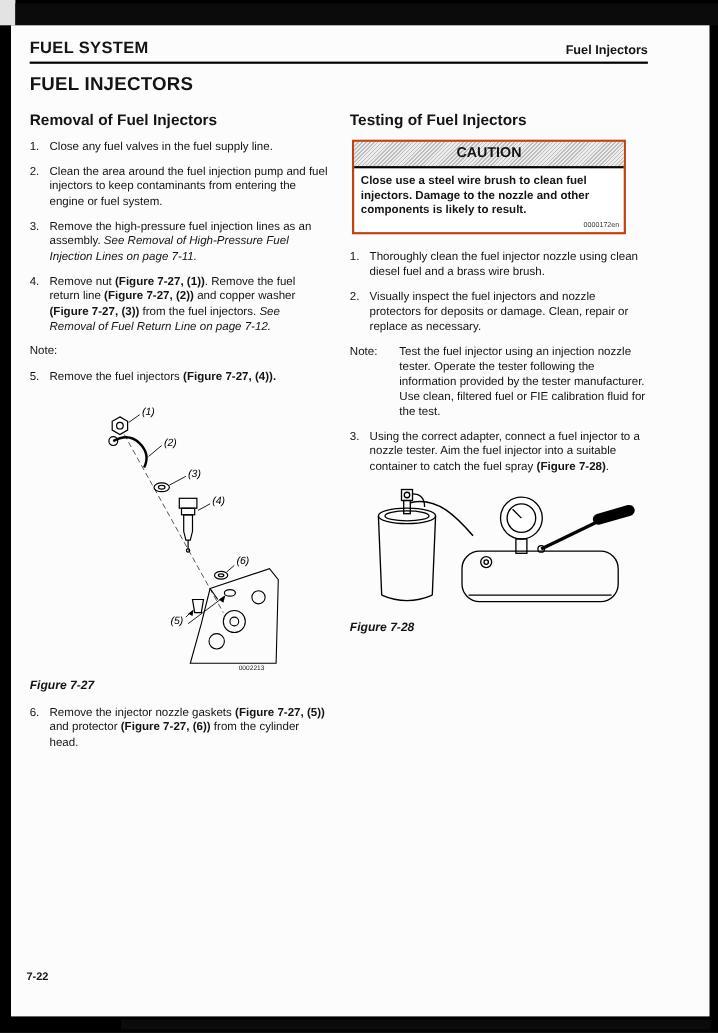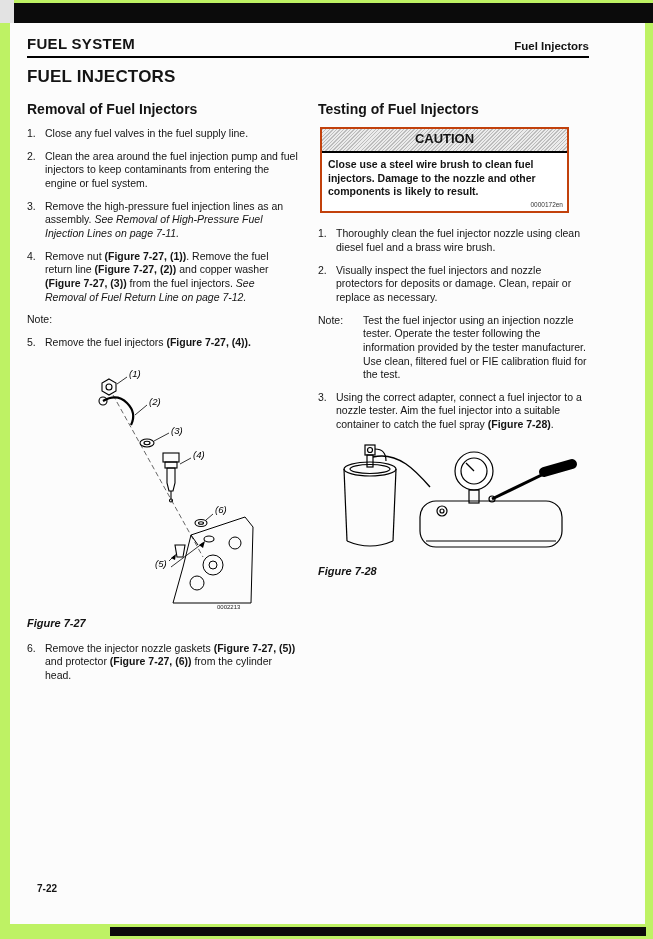--- a/index.html
+++ b/index.html
@@ -1,18 +1,18 @@
 <!DOCTYPE html>
 <html><head>
 <meta charset="utf-8">
 <style>
   * { margin:0; padding:0; box-sizing:border-box; }
   html,body { width:653px; height:939px; }
   body { font-family:"Liberation Sans", sans-serif; background:#9d9d9d; }
-  .scan { position:relative; width:653px; height:939px; background:#bef264; overflow:hidden; }
+  .scan { position:relative; width:653px; height:939px; background:#000000; overflow:hidden; }
   .bar-top { position:absolute; top:3px; left:14px; right:0; height:20px; background:#0b0b0b; }
   .corner-tl { position:absolute; top:0; left:0; width:14px; height:23px; background:#e3e3e3; }
   .bar-bottom { position:absolute; bottom:3px; left:110px; right:7px; height:9px; background:#0b0b0b; }
   .page { position:absolute; top:23px; left:10px; width:635px; height:901px; background:#fcfcfc; padding:12px 56px 0 17px; color:#141414; }
   .header { display:flex; justify-content:space-between; align-items:flex-end; border-bottom:2px solid #000; padding-bottom:4px; }
   .h-left { font-size:15px; font-weight:bold; letter-spacing:.3px; }
   .h-right { font-size:11.5px; font-weight:bold; }
   .page-title { font-size:17px; font-weight:bold; margin:9px 0 4px; letter-spacing:.2px; }
   .columns { display:flex; gap:20px; }
   .col { flex:1; min-width:0; font-size:10.5px; line-height:1.3; }
@@ -27,21 +27,21 @@
   .seg-normal { }
   .seg-bold { font-weight:bold; }
   .seg-italic { font-style:italic;text-align:center; }
   .figure { margin:4px 0 12px; }
   .figcaption { font-weight:bold; font-style:italic; font-size:11px; text-align:left; margin-top:5px; }
   .caution { border:2px solid #c2410c; margin:4px 20px 14px 2px; background:#fff; }
   .caution-head { border-bottom:2px solid #000; text-align:center; font-weight:bold; font-size:13px; padding:2px 0 3px;
       background:repeating-linear-gradient(135deg,#bdbdbd 0px,#bdbdbd 1px,#ececec 1px,#ececec 2.5px); }
   .caution-body { padding:5px 6px 1px 6px; font-weight:bold; font-size:10.5px; line-height:1.3; }
   .caution-code { text-align:right; font-size:6.5px; color:#333; padding:1px 4px 2px 0; }
-  .footer { position:absolute; left:27px; bottom:30px; font-weight:bold; font-size:10px; }
+  .footer { position:absolute; left:14px; bottom:30px; font-weight:bold; font-size:10px; }
   svg { display:block; }
   .fig-svg-727 { margin-left:18px; }
   .fig-svg-728 { margin-left:14px; }
   .callout-label { font-size:9.5px; font-style:italic; fill:#000; }
   .fig-code { font-size:6px; fill:#222; }
 </style>
 </head>
 <body>
 
 <div class="scan">

